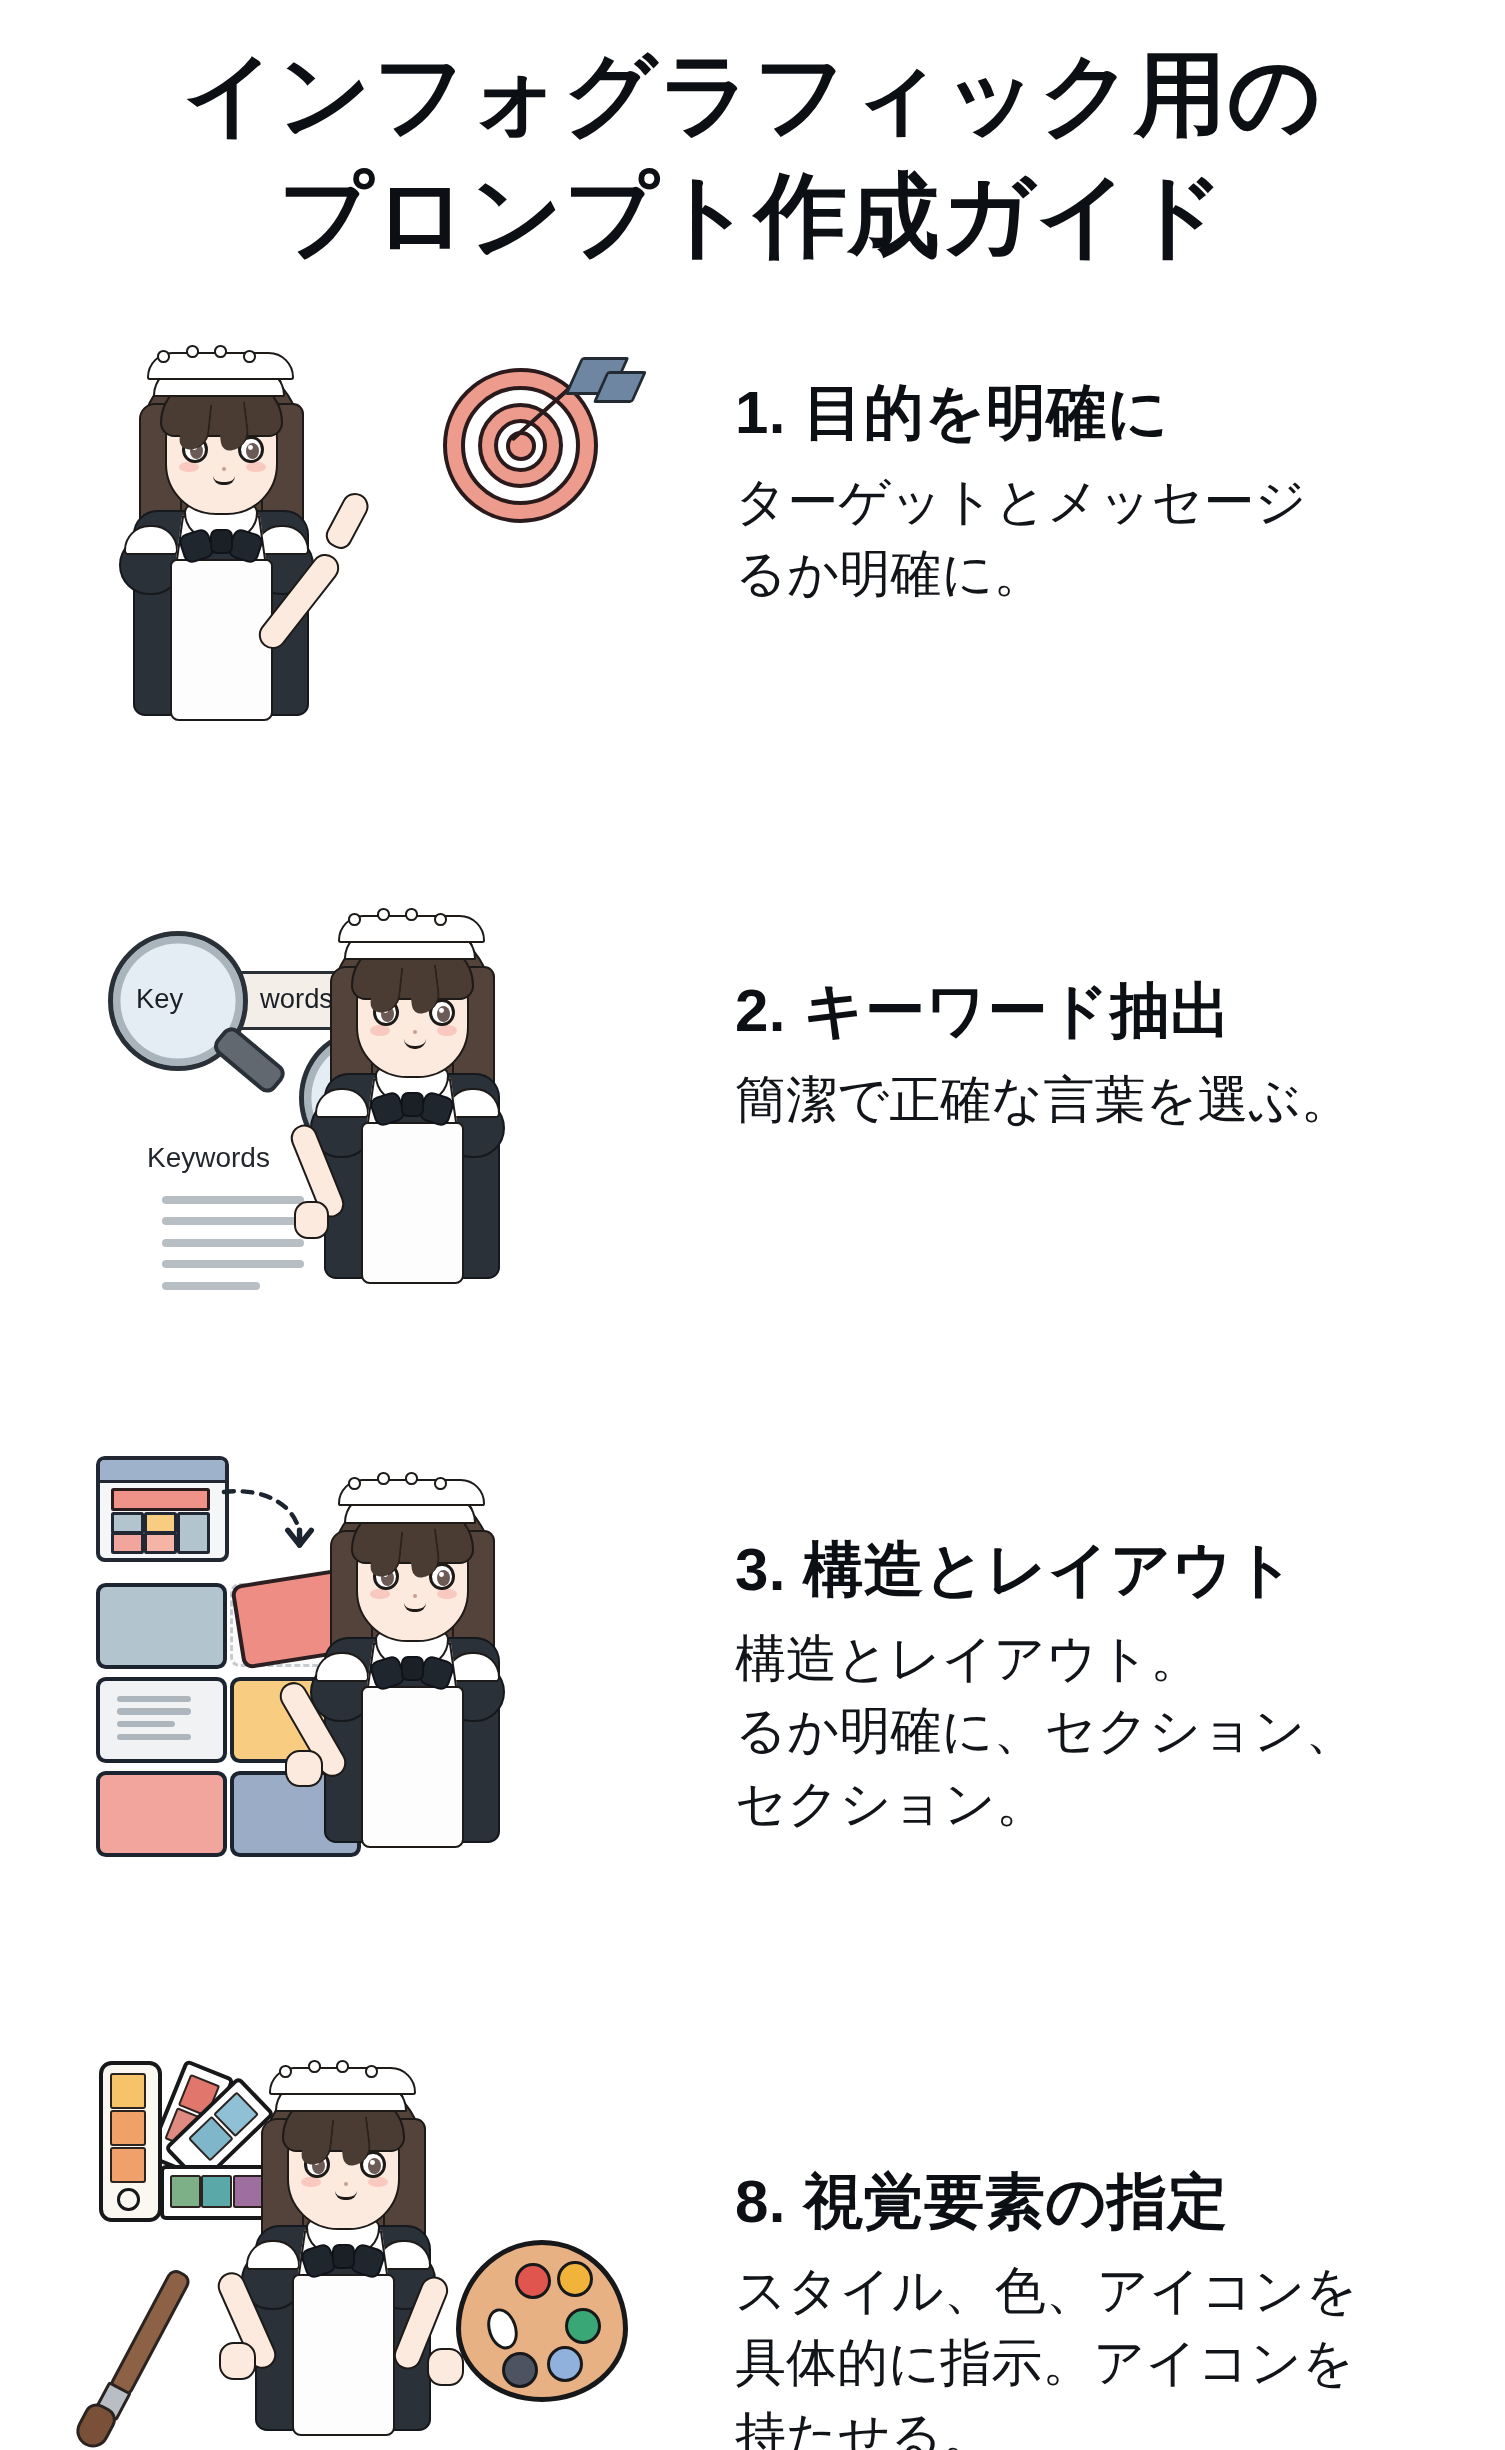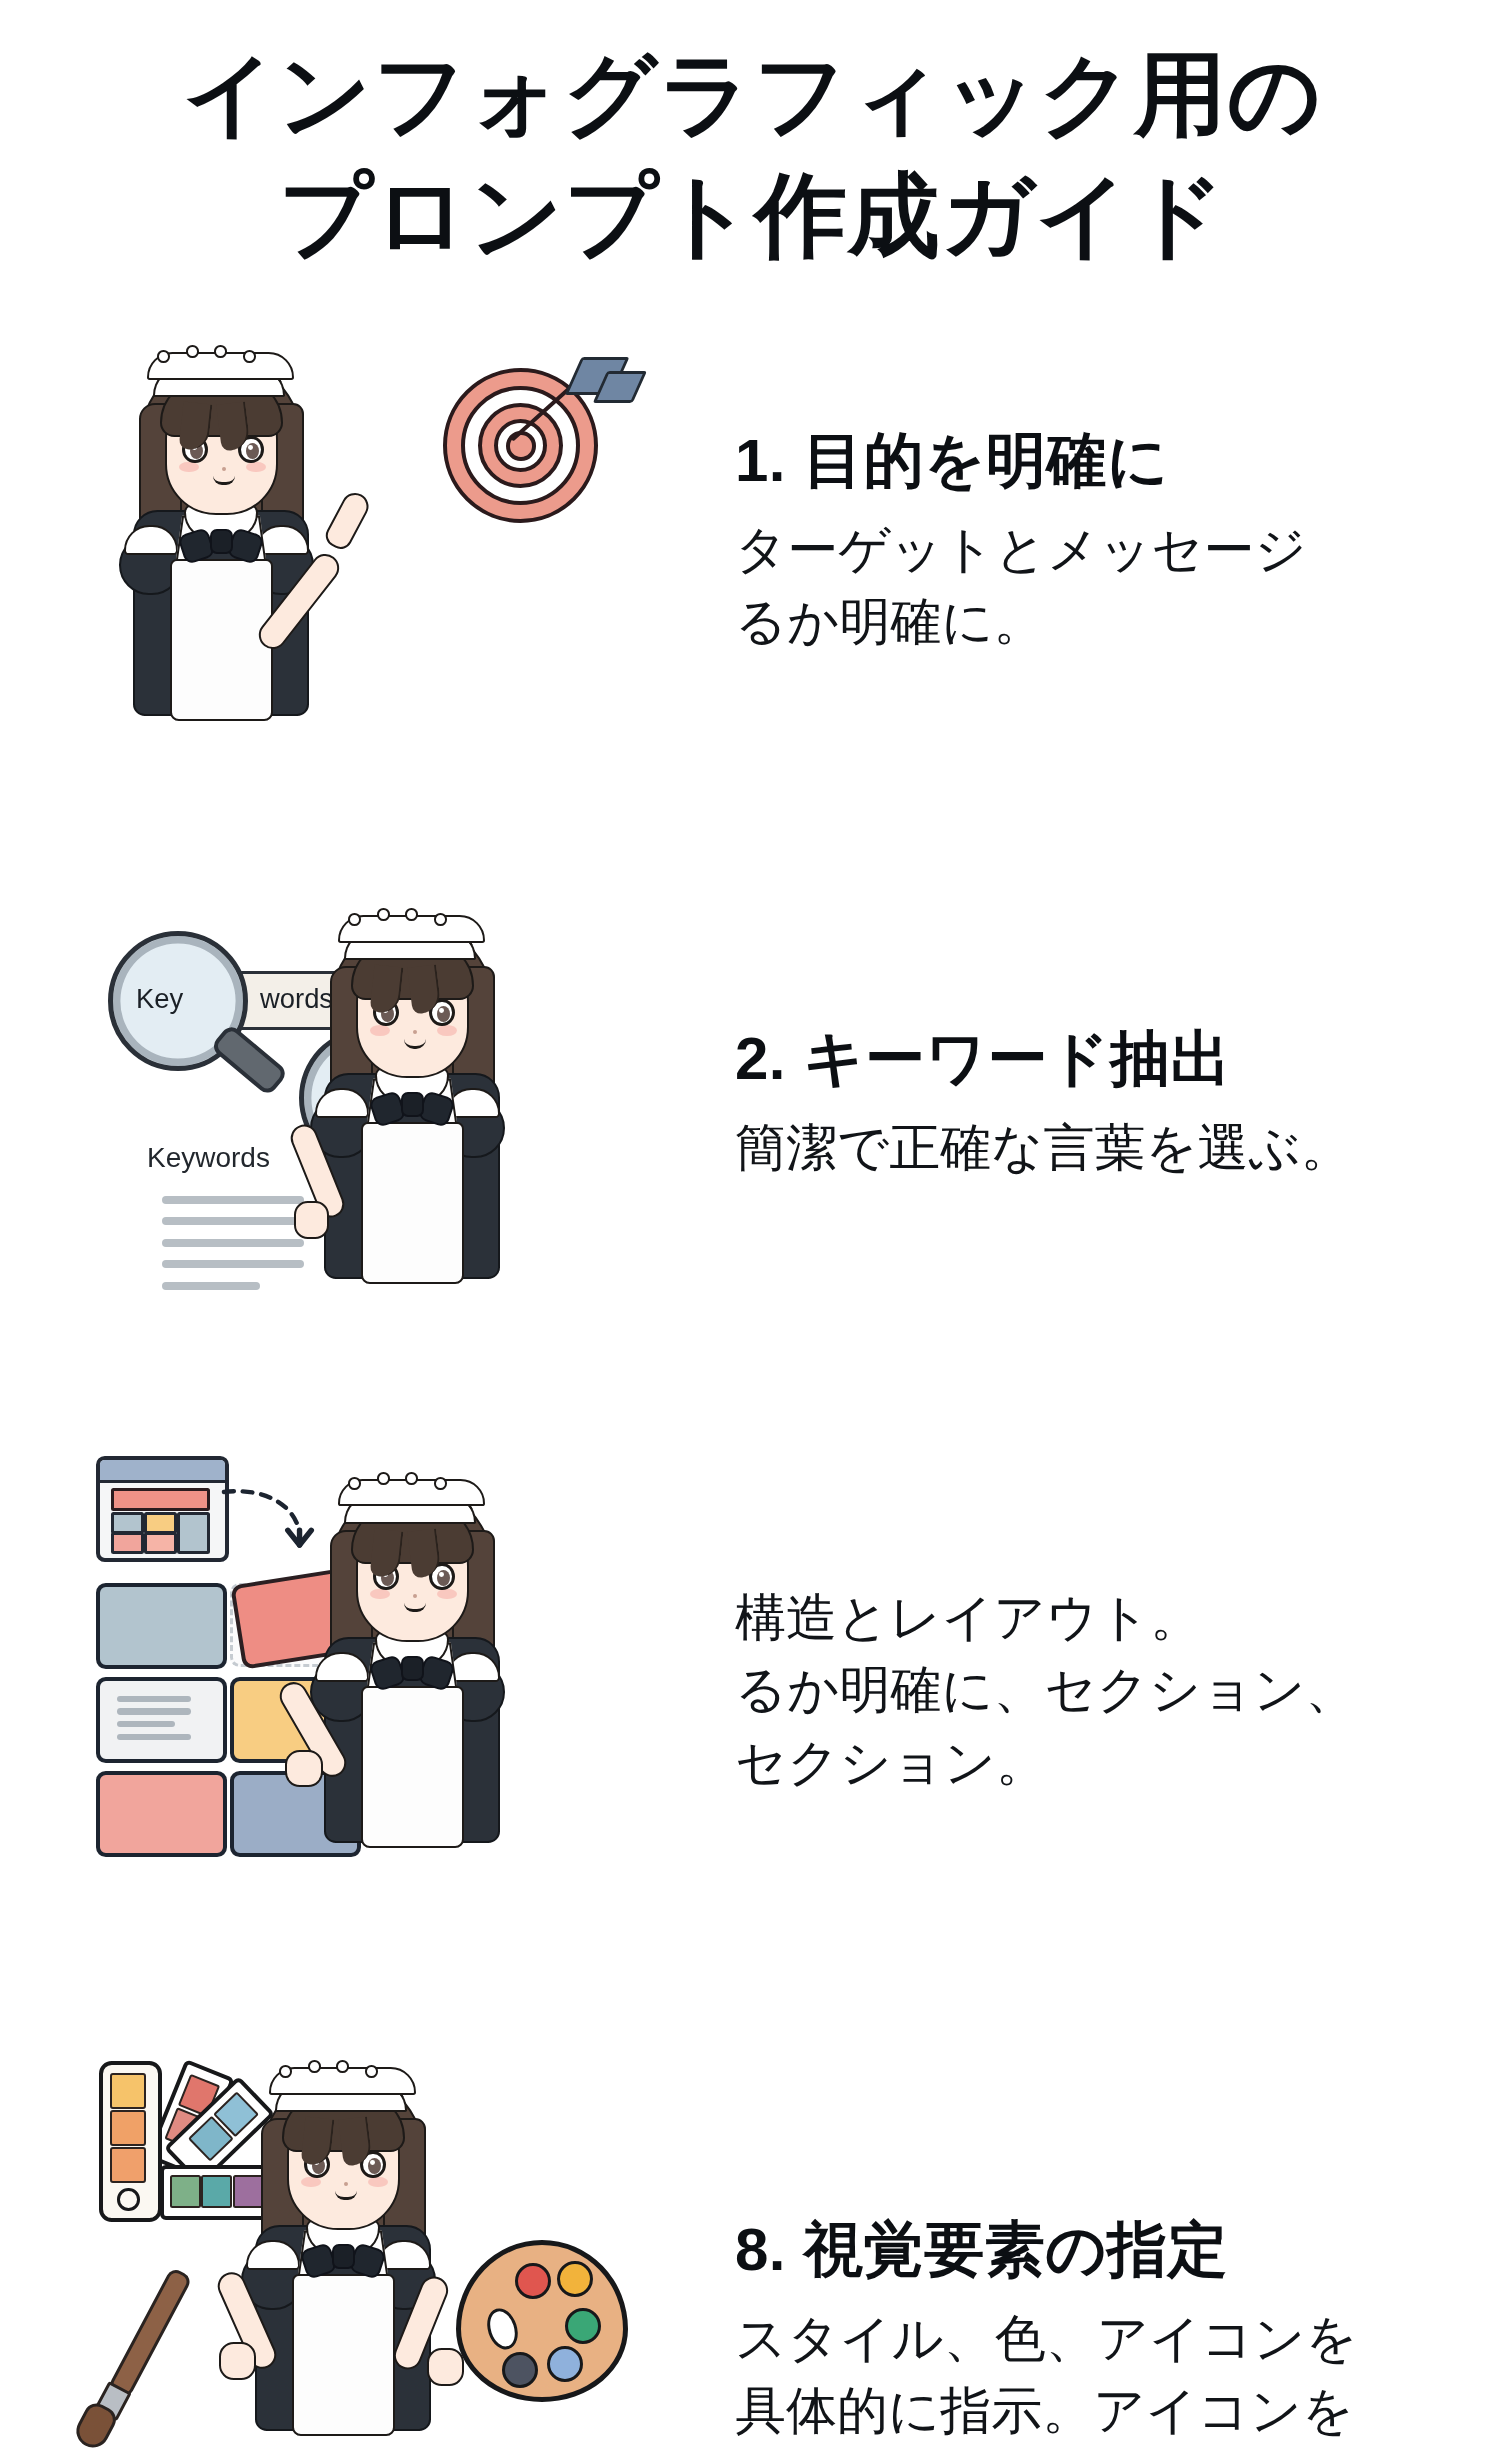--- a/index.html
+++ b/index.html
@@ -24,21 +24,21 @@
     font-weight:700;
     letter-spacing:1px;
     line-height:1.32;
     color:#0c0f13;
     white-space:nowrap;
   }
 
   
   .section{position:absolute;left:0;width:1505px;}
   .art{position:absolute;left:0;top:0;width:715px;height:100%;}
-  .copy{position:absolute;left:735px;width:715px;margin-top:48px;}
+  .copy{position:absolute;left:735px;width:715px;}
   .h{
     font-size:60px;font-weight:700;line-height:1.2;
     color:#0c0f13;letter-spacing:0.5px;white-space:nowrap;
     margin:0 0 16.7px 0;
   }
   .p{
     font-size:51px;font-weight:400;line-height:1.42;
     color:#111418;letter-spacing:0px;margin:0;
   }
   .p span{display:block;white-space:nowrap;}
@@ -454,20 +454,21 @@
         <div class="frill-b" style="left:34px;top:21.6px;"></div>
         <div class="frill-b" style="left:63px;top:16.7px;"></div>
         <div class="frill-b" style="left:91px;top:16.7px;"></div>
         <div class="frill-b" style="left:120px;top:21.6px;"></div>
         <div class="arm" style="width:28px;height:105px;left:-14.7px;top:221px;transform:rotate(-30deg);"></div>
         <div class="arm" style="width:38px;height:37px;left:-29px;top:294px;border-radius:14.7px;"></div>
       </div>
     </div>
 
     <div class="copy" style="top:98px;">
+      <div class="h">3. 構造とレイアウト</div>
       <div class="p">
         <span>構造とレイアウト。</span>
         <span>るか明確に、セクション、</span>
         <span>セクション。</span>
       </div>
     </div>
   </div>
 
   <div class="section" style="top:2029px;height:617px;">
     <div class="art">

